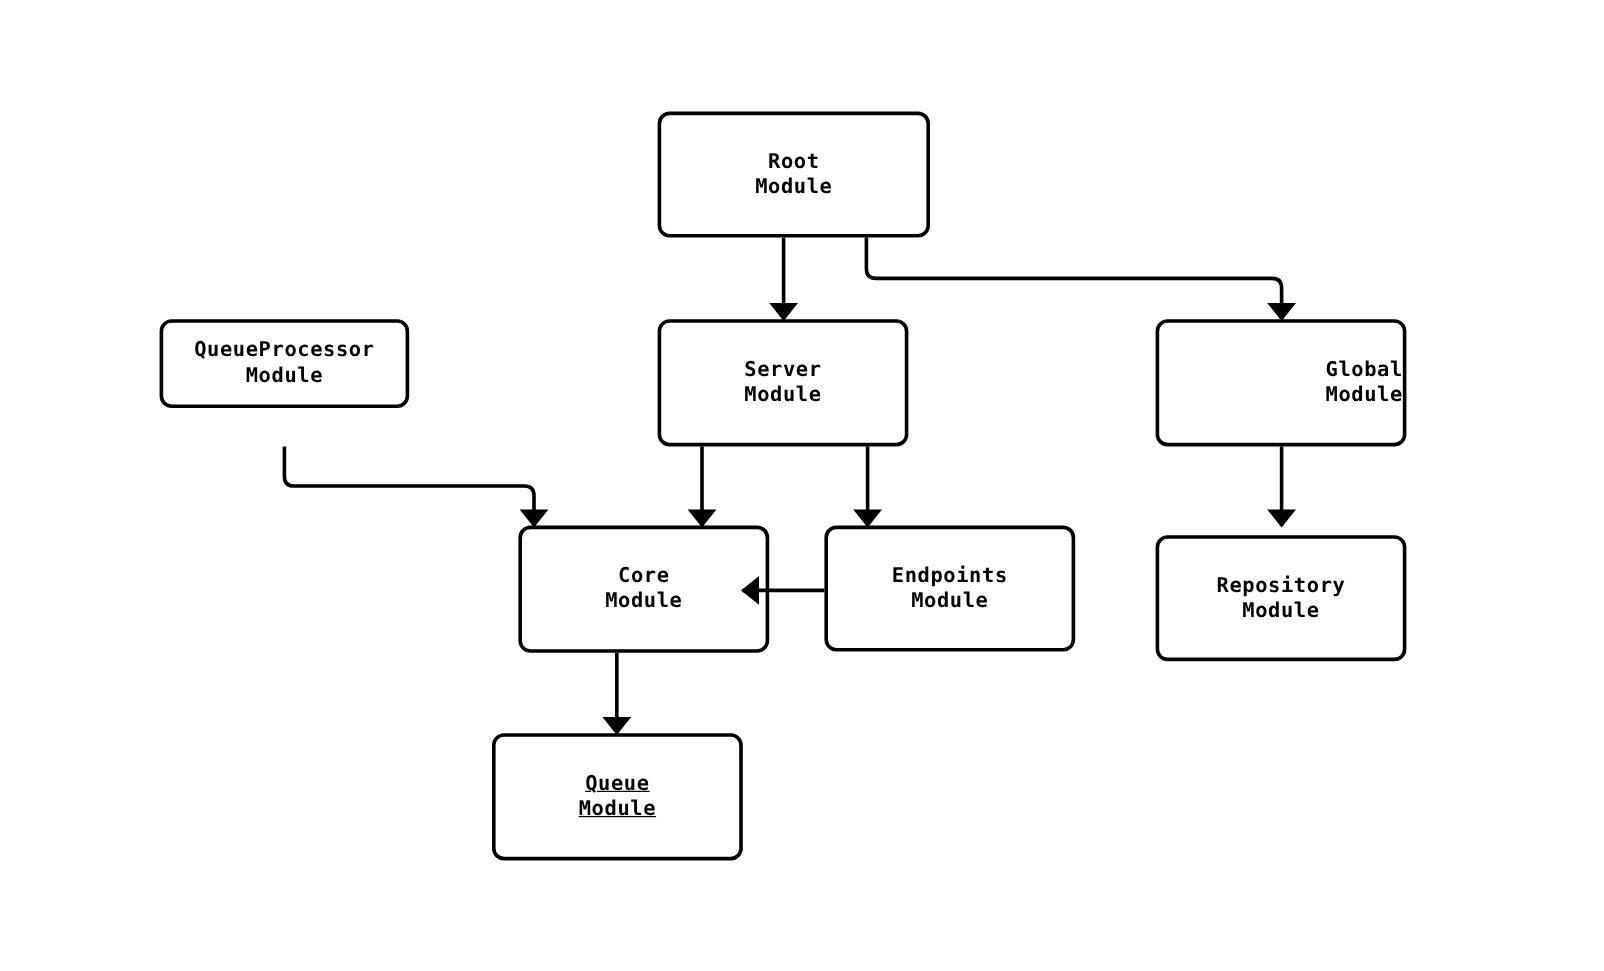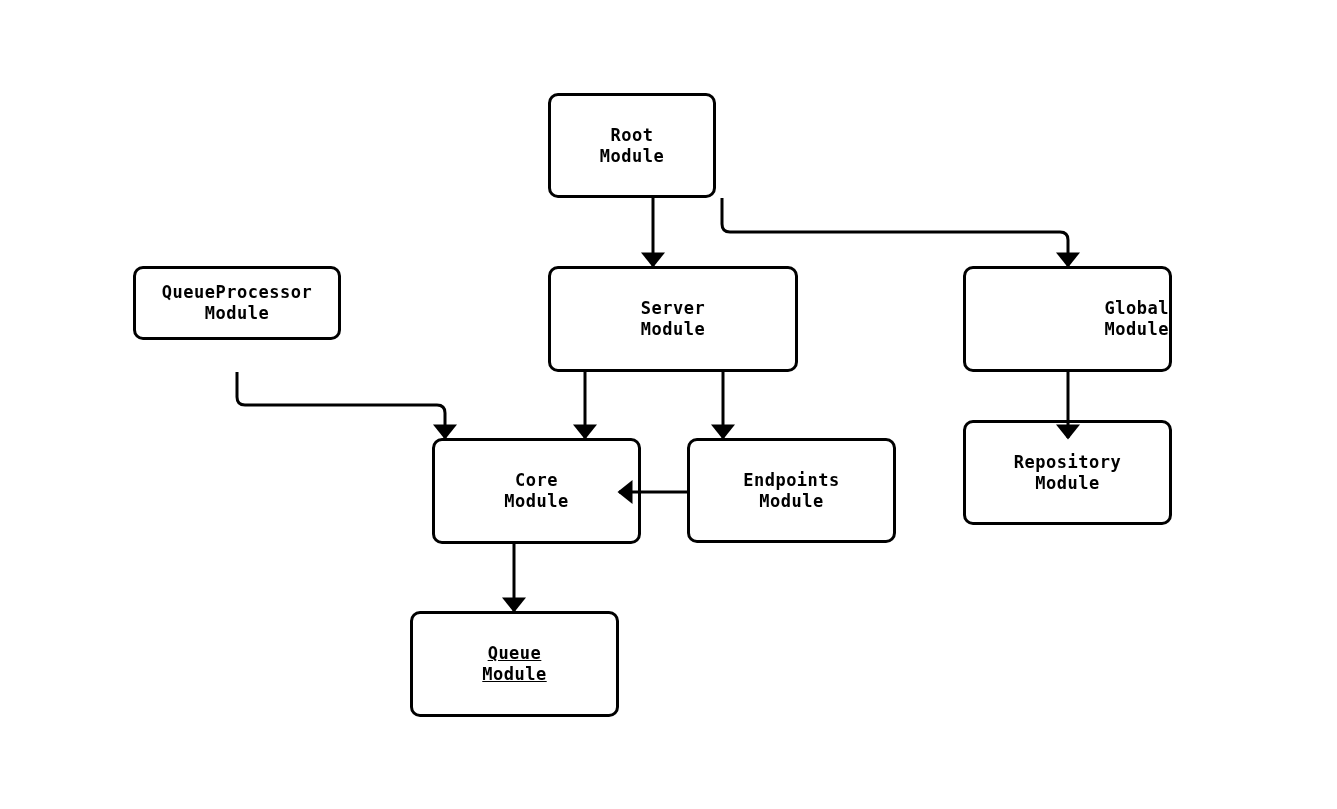--- a/index.html
+++ b/index.html
@@ -39,45 +39,45 @@
   }
 </style>
 </head>
 <body>
 
 <div class="canvas">
     <div class="node" style="left: 410px; top: 611px; width: 209px; height: 106px; border-color: rgb(0, 0, 0);">
       <div class="node-label" style="color: rgb(0, 0, 0); text-decoration: underline;">Queue
 Module</div>
     </div>
-    <div class="node" style="left: 963px; top: 420px; width: 209px; height: 105px; border-color: rgb(0, 0, 0);">
+    <div class="node" style="left: 963px; top: 446px; width: 209px; height: 105px; border-color: rgb(0, 0, 0);">
       <div class="node-label" style="color: rgb(0, 0, 0);">Repository
 Module</div>
     </div>
     <div class="node" style="left: 687px; top: 438px; width: 209px; height: 105px; border-color: rgb(0, 0, 0);">
       <div class="node-label" style="color: rgb(0, 0, 0);">Endpoints
 Module</div>
     </div>
     <div class="node" style="left: 432px; top: 438px; width: 209px; height: 106px; border-color: rgb(0, 0, 0);">
       <div class="node-label" style="color: rgb(0, 0, 0);">Core
 Module</div>
     </div>
     <div class="node" style="left: 963px; top: 266px; width: 209px; height: 106px; border-color: rgb(0, 0, 0); justify-content: flex-end;">
       <div class="node-label" style="color: rgb(0, 0, 0);">Global
 Module</div>
     </div>
-    <div class="node" style="left: 548px; top: 266px; width: 250px; height: 106px; border-color: rgb(0, 0, 0);">
+    <div class="node" style="left: 548px; top: 266px; width: 209px; height: 106px; border-color: rgb(0, 0, 0);">
       <div class="node-label" style="color: rgb(0, 0, 0);">Server
 Module</div>
     </div>
     <div class="node" style="left: 133px; top: 266px; width: 208px; height: 74px; border-color: rgb(0, 0, 0);">
       <div class="node-label" style="color: rgb(0, 0, 0);">QueueProcessor
 Module</div>
     </div>
-    <div class="node" style="left: 548px; top: 93px; width: 168px; height: 105px; border-color: rgb(0, 0, 0);">
+    <div class="node" style="left: 548px; top: 93px; width: 227px; height: 105px; border-color: rgb(0, 0, 0);">
       <div class="node-label" style="color: rgb(0, 0, 0);">Root
 Module</div>
     </div>
   <svg class="edges-layer" width="1337" height="809" viewBox="0 0 1337 809" xmlns="http://www.w3.org/2000/svg">
     <defs>
       <marker id="arrowhead" markerUnits="userSpaceOnUse" markerWidth="16" markerHeight="24" viewBox="0 0 10 16" refX="9" refY="8" orient="auto">
         <path d="M0,0 L10,8 L0,16 Z" fill="#000000"></path>
       </marker>
     </defs>
     <g>

